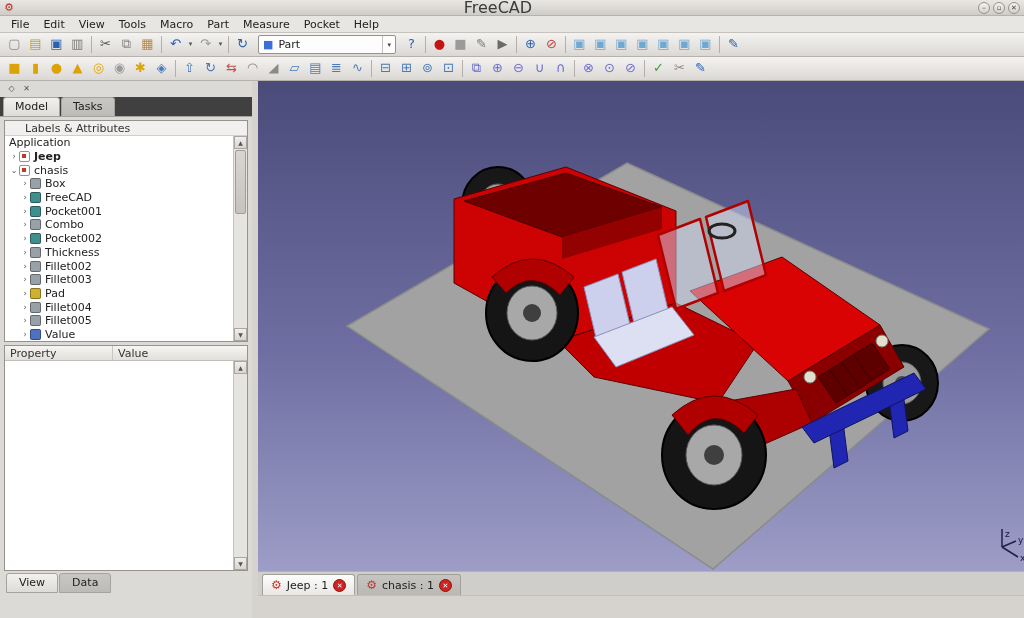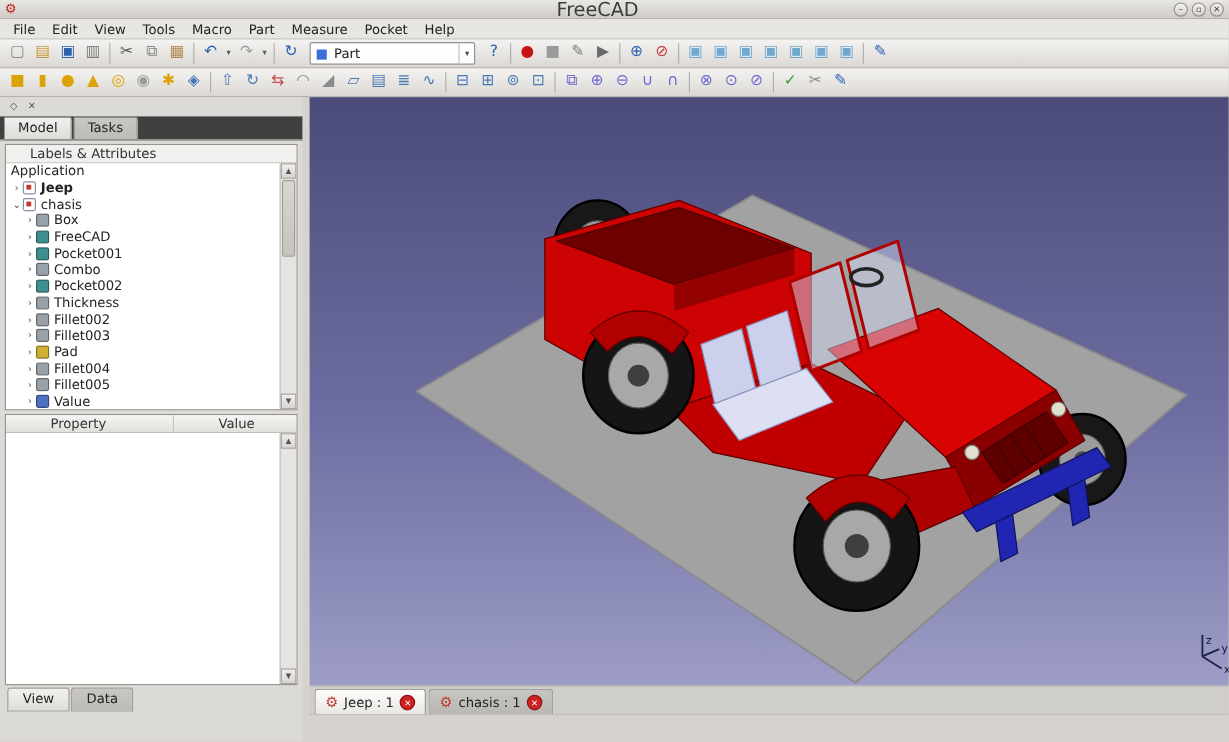--- a/index.html
+++ b/index.html
@@ -73,21 +73,21 @@
   .vscroll .sbtn { height:13px; text-align:center; font-size:6px; line-height:12px;
     color:#555; background:linear-gradient(#f0efed,#d8d5d1); border:1px solid #aaa7a2; }
   .vscroll .sbtn.down { position:absolute; bottom:0; left:0; right:0; }
   .vscroll .sthumb { position:absolute; top:14px; left:1px; right:1px; height:64px;
     background:linear-gradient(#d9d6d2,#c6c3be); border:1px solid #a09d98; border-radius:2px; }
 
   .prop-box { margin:3px 4px 0; border:1px solid #96938e; background:#fff;
     height:226px; position:relative; overflow:hidden; }
   .prop-header { height:15px; display:flex; background:linear-gradient(#f6f5f3,#e1dfdb);
     border-bottom:1px solid #c2bfba; color:#333; }
-  .prop-col { padding:0 5px; line-height:15px;margin-left:32px; }
+  .prop-col { padding:0 5px; line-height:15px; }
   .prop-col.first { width:108px; border-right:1px solid #c8c5c0; }
   .prop-body { position:absolute; top:15px; left:0; right:14px; bottom:0; background:#fff; }
 
   .dock-bottom-tabs { display:flex; align-items:flex-end; gap:1px; padding:3px 0 0 6px; height:22px; }
   .btab { padding:2px 12px 3px; border:1px solid #a6a39e; border-radius:3px 3px 0 0;
     background:linear-gradient(#c9c7c3,#bdbbb7); }
   .btab.active { background:linear-gradient(#f2f1ef,#dedcd8); }
 
   .splitter { width:6px; flex:0 0 auto; }
 

